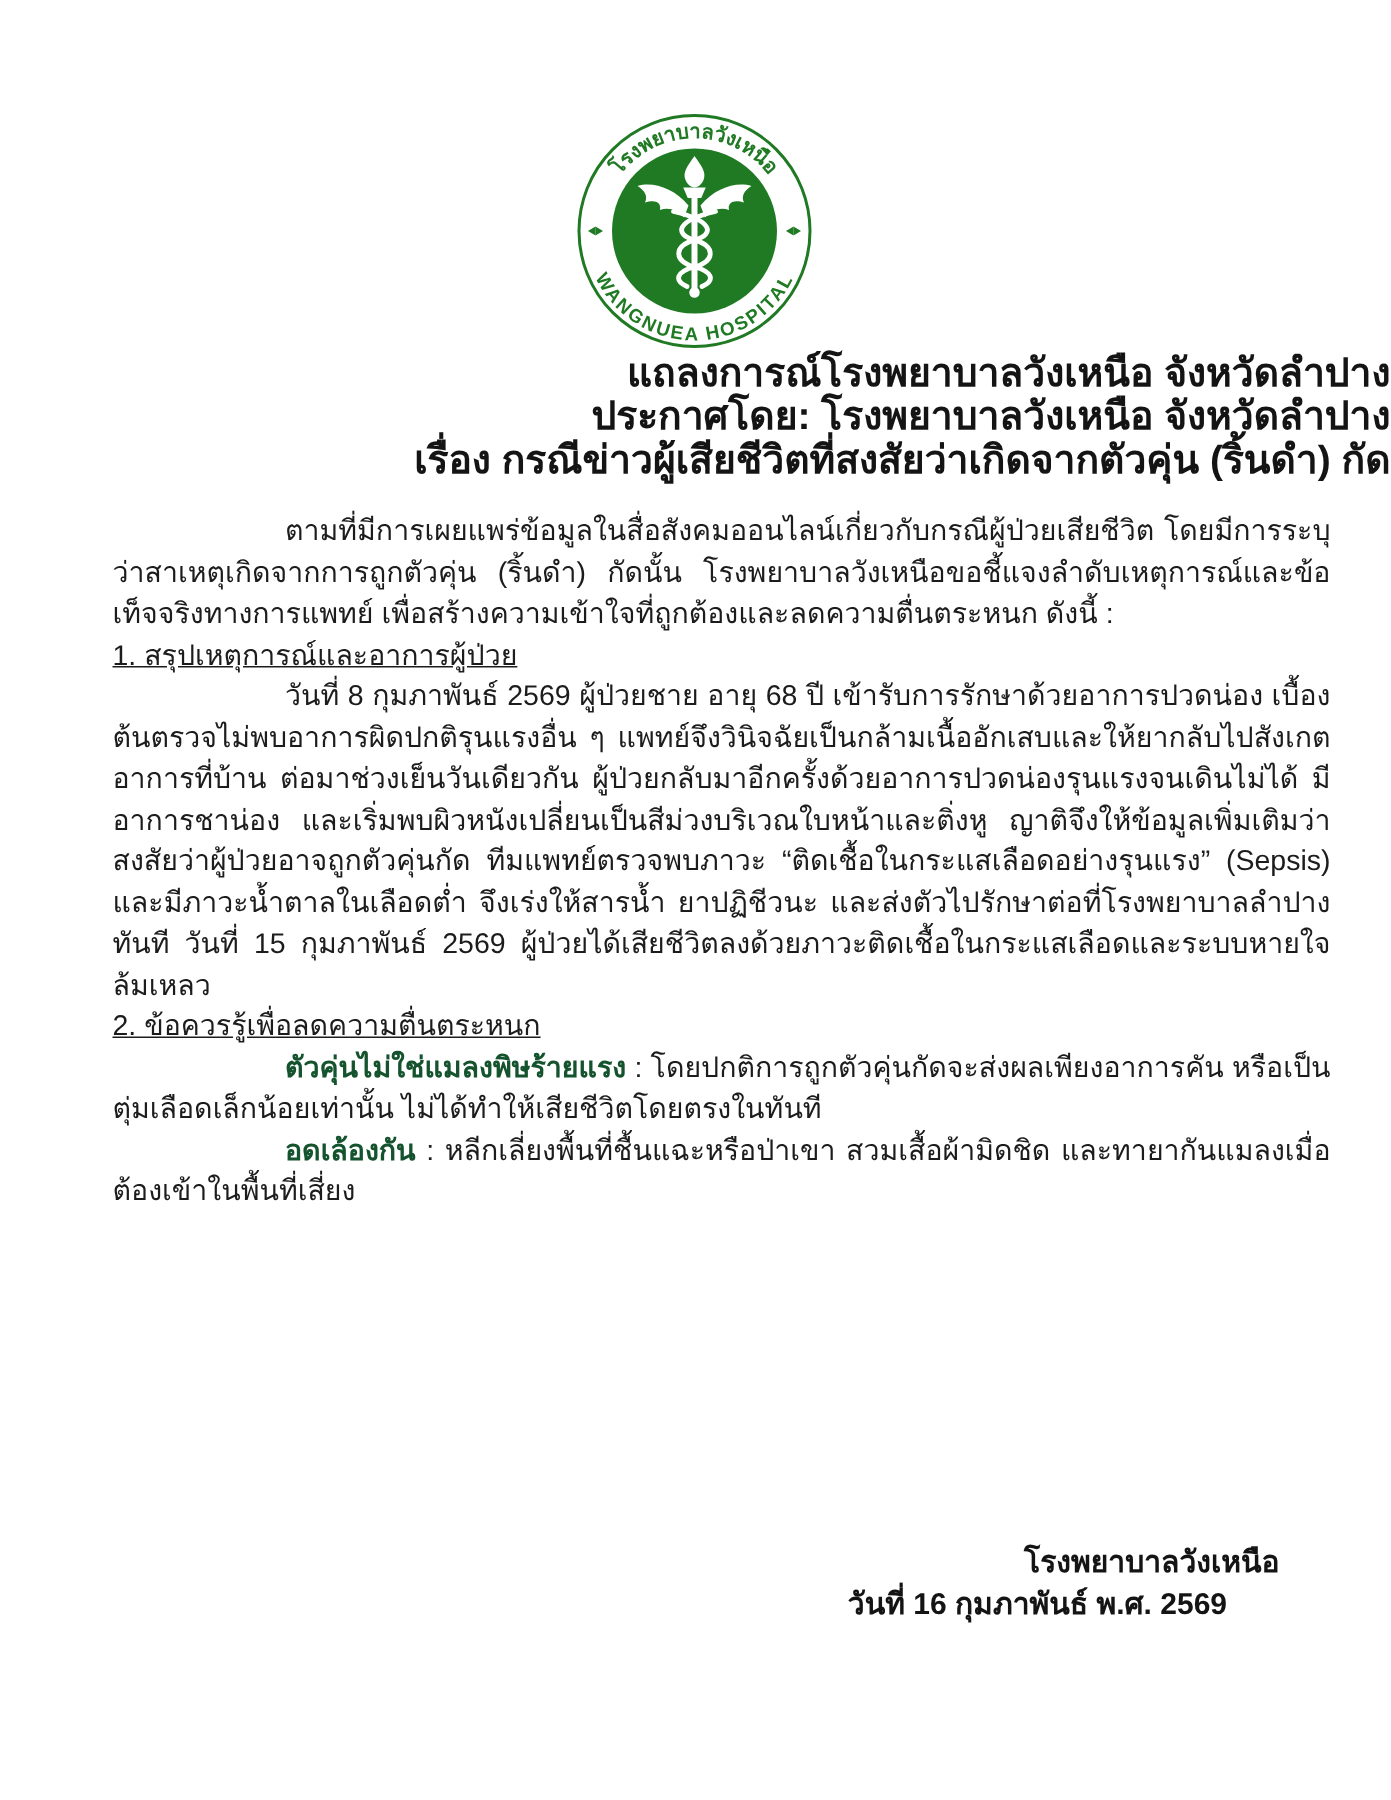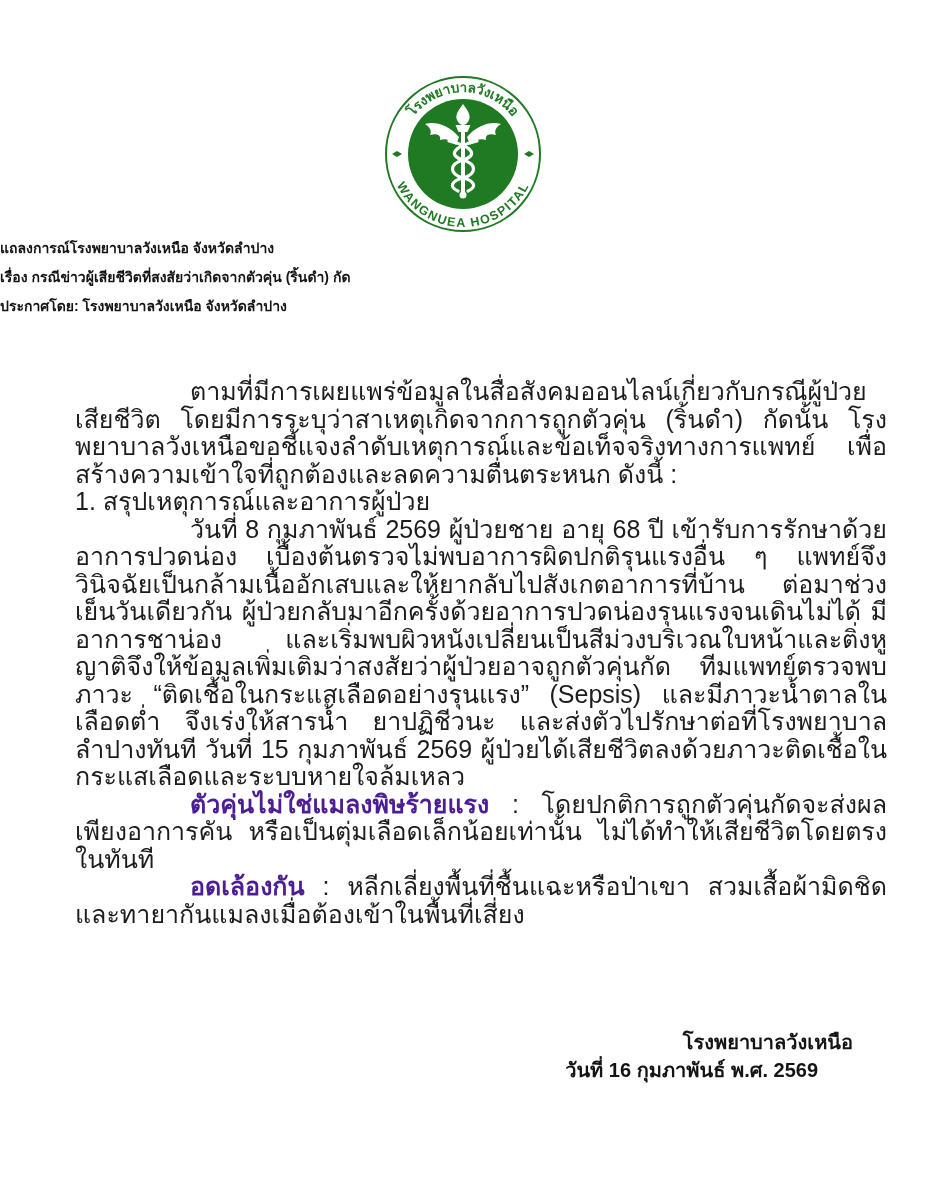--- a/index.html
+++ b/index.html
@@ -14,41 +14,40 @@
     overflow:hidden;
   }
   .logo {
     position:absolute;
     top:74px; left:383px;
     width:160px; height:160px;
   }
   .title-block {
     position:absolute;
     top:234px; left:0; right:0;
-    text-align:left;
+    text-align:right;
     font-weight:bold;
-    font-size:14px;
+    font-size:26px;
     line-height:29px;
     color:#141414;
   }
   .body-block {
     position:absolute;
     top:341px; left:75px;
     width:812px;
-    font-size:25px;
+    font-size:19px;
     line-height:27.5px;
     text-align:justify;
     color:#1c1c1c;
-    margin-top:37px;
   }
   .body-block p { margin:0; }
   .body-block p.indent { text-indent:115px; }
   .body-block p.labelled { text-indent:115px; }
-  .body-block p.heading { text-indent:0; }
-  .body-block b { font-weight:bold; color:#4c1d95; }
+  .body-block p.heading { text-indent:0;text-decoration:underline; }
+  .body-block b { font-weight:bold; color:#14532d; }
   .signature {
     position:absolute;
     top:1028px; left:0; right:74px;
     text-align:right;
     font-weight:bold;
     font-size:20px;
     line-height:28px;
     color:#141414;
   }
   .signature .sig-line2 { padding-right:35px; }
@@ -93,28 +92,29 @@
         <path d="M76 63 C66 51 52 47 42 50 C47 53 49 57 47 61 C54 59 58 61 57 66 C63 64 69 66 73 71 Z" fill="#ffffff"></path>
         <path d="M84 63 C94 51 108 47 118 50 C113 53 111 57 113 61 C106 59 102 61 103 66 C97 64 91 66 87 71 Z" fill="#ffffff"></path>
         <path d="M66 67 C92 73 94 82 80 86 C66 90 66 100 80 104 C92 107 94 113 85 117" stroke="#ffffff" stroke-width="3.2" fill="none" stroke-linecap="round"></path>
         <path d="M94 67 C68 73 66 82 80 86 C94 90 94 100 80 104 C68 107 66 113 75 117" stroke="#ffffff" stroke-width="3.2" fill="none" stroke-linecap="round"></path>
       </g>
     </svg>
   </div>
 
   <div class="title-block">
     <div>แถลงการณ์โรงพยาบาลวังเหนือ จังหวัดลำปาง</div>
+    <div>ประกาศโดย: โรงพยาบาลวังเหนือ จังหวัดลำปาง</div>
     <div>เรื่อง กรณีข่าวผู้เสียชีวิตที่สงสัยว่าเกิดจากตัวคุ่น (ริ้นดำ) กัด</div>
-    <div>ประกาศโดย: โรงพยาบาลวังเหนือ จังหวัดลำปาง</div>
   </div>
 
   <div class="body-block">
     <p class="indent"><span>ตามที่มีการเผยแพร่ข้อมูลในสื่อสังคมออนไลน์เกี่ยวกับกรณีผู้ป่วยเสียชีวิต โดยมีการระบุว่าสาเหตุเกิดจากการถูกตัวคุ่น (ริ้นดำ) กัดนั้น โรงพยาบาลวังเหนือขอชี้แจงลำดับเหตุการณ์และข้อเท็จจริงทางการแพทย์ เพื่อสร้างความเข้าใจที่ถูกต้องและลดความตื่นตระหนก ดังนี้ :</span></p>
     <p class="heading"><span>1. สรุปเหตุการณ์และอาการผู้ป่วย</span></p>
     <p class="indent"><span>วันที่ 8 กุมภาพันธ์ 2569 ผู้ป่วยชาย อายุ 68 ปี เข้ารับการรักษาด้วยอาการปวดน่อง เบื้องต้นตรวจไม่พบอาการผิดปกติรุนแรงอื่น ๆ แพทย์จึงวินิจฉัยเป็นกล้ามเนื้ออักเสบและให้ยากลับไปสังเกตอาการที่บ้าน ต่อมาช่วงเย็นวันเดียวกัน ผู้ป่วยกลับมาอีกครั้งด้วยอาการปวดน่องรุนแรงจนเดินไม่ได้ มีอาการชาน่อง และเริ่มพบผิวหนังเปลี่ยนเป็นสีม่วงบริเวณใบหน้าและติ่งหู ญาติจึงให้ข้อมูลเพิ่มเติมว่าสงสัยว่าผู้ป่วยอาจถูกตัวคุ่นกัด ทีมแพทย์ตรวจพบภาวะ “ติดเชื้อในกระแสเลือดอย่างรุนแรง” (Sepsis) และมีภาวะน้ำตาลในเลือดต่ำ จึงเร่งให้สารน้ำ ยาปฏิชีวนะ และส่งตัวไปรักษาต่อที่โรงพยาบาลลำปางทันที วันที่ 15 กุมภาพันธ์ 2569 ผู้ป่วยได้เสียชีวิตลงด้วยภาวะติดเชื้อในกระแสเลือดและระบบหายใจล้มเหลว</span></p>
+    <p class="heading"><span>2. ข้อควรรู้เพื่อลดความตื่นตระหนก</span></p>
     <p class="labelled"><b>ตัวคุ่นไม่ใช่แมลงพิษร้ายแรง</b><span> : โดยปกติการถูกตัวคุ่นกัดจะส่งผลเพียงอาการคัน หรือเป็นตุ่มเลือดเล็กน้อยเท่านั้น ไม่ได้ทำให้เสียชีวิตโดยตรงในทันที</span></p>
     <p class="labelled"><b>อดเล้องกัน</b><span> : หลีกเลี่ยงพื้นที่ชื้นแฉะหรือป่าเขา สวมเสื้อผ้ามิดชิด และทายากันแมลงเมื่อต้องเข้าในพื้นที่เสี่ยง</span></p>
   </div>
 
   <div class="signature">
     <div class="sig-line1">โรงพยาบาลวังเหนือ</div>
     <div class="sig-line2">วันที่ 16 กุมภาพันธ์ พ.ศ. 2569</div>
   </div>
 
 </div>

